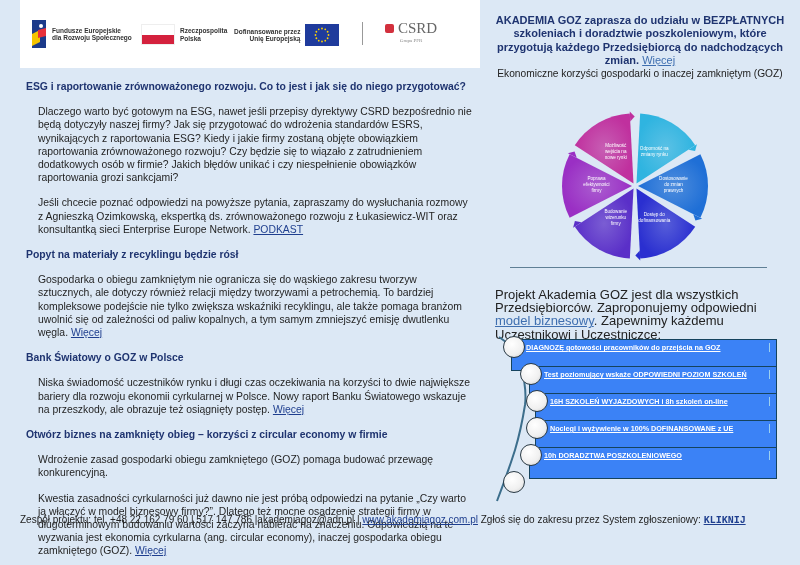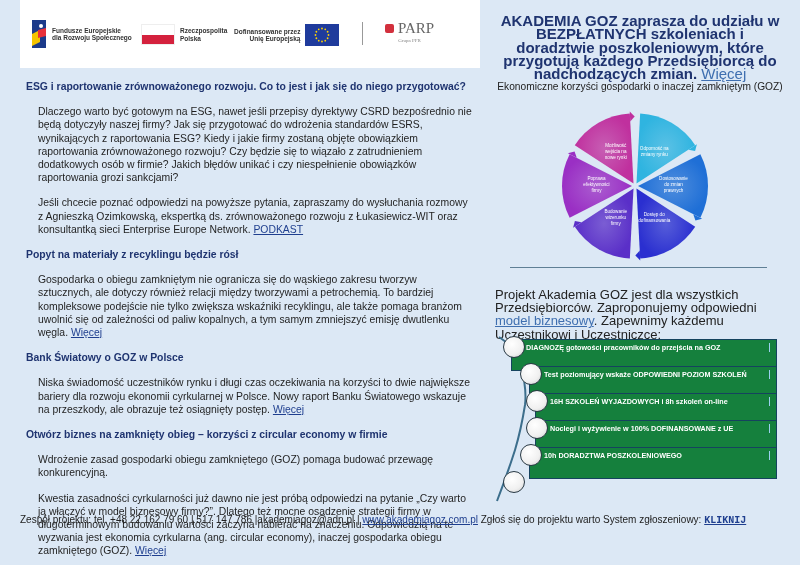--- a/index.html
+++ b/index.html
@@ -33,31 +33,31 @@
   .parp-icon { width: 9px; height: 9px; background: #d2303d; border-radius: 2px; margin-right: 4px; }
   .parp-sub { font-size: 5px; color: #888; font-family: "Liberation Serif", serif; margin-top: 1px; }
 
   .left { position: absolute; left: 26px; top: 80px; width: 460px; font-size: 10.4px; line-height: 13.2px; }
   .left h3 { margin: 0; font-size: 10.4px; color: #1f3470; font-weight: bold; }
   .left p { margin: 12px; }
   .sec { margin-bottom: 9px; }
   .sec-gap { margin-top: 8px; }
 
   .right { position: absolute; left: 495px; top: 14px; width: 290px; }
-  .promo { text-align: center; font-size: 15px; line-height: 13.3px; color: #1f3470; font-weight: bold; }
+  .promo { text-align: center; font-size: 11px; line-height: 13.3px; color: #1f3470; font-weight: bold; }
   .promo a { font-weight: normal; color: #3f6fb0; }
   .wheel-title { text-align: center; font-size: 10.2px; line-height: 13px; color: #222; }
   .wheel { position: absolute; left: 60px; top: 97px; }
   .divider { position: absolute; left: 15px; top: 253px; width: 257px; height: 1px; background: #5f7f95; }
   .project { position: absolute; left: 0; top: 274px; width: 300px; font-size: 13px; line-height: 13.2px; color: #222; }
   .project a { color: #3f6fb0; }
 
   .steps { position: absolute; left: 0; top: 321px; width: 290px; height: 170px; }
-  .step { position: absolute; height: 32px; background: #15803d; border: 1px solid #15435e; box-sizing: border-box;
-          color: #fff; font-size: 7.2px; font-weight: bold; line-height: 15px; white-space: nowrap; }
+  .step { position: absolute; height: 32px; background: #3b82f6; border: 1px solid #15435e; box-sizing: border-box;
+          color: #fff; font-size: 7.2px; font-weight: bold; line-height: 15px; white-space: nowrap; text-decoration: underline; }
   .step .cap { position: absolute; right: 4px; top: 3px; width: 2px; height: 9px; border-left: 1px solid #9cd0ee; }
   .bubble { position: absolute; width: 22px; height: 22px; border-radius: 50%;
             background: radial-gradient(circle at 40% 35%, #ffffff 0%, #f0f0f0 60%, #c9c9c9 100%);
             border: 1.5px solid #2a3a45; box-sizing: border-box; }
   .spine { position: absolute; left: 0; top: 0; }
 
   .footer { position: absolute; left: 20px; top: 514px; font-size: 10px; color: #222; white-space: nowrap; }
   .footer a { color: #1f3f8f; }
   .footer b a { font-weight: bold; font-family: Liberation Mono, monospace; }
 </style>
@@ -108,21 +108,21 @@
           <circle cx="17" cy="4.5" r="0.9" fill="#ffd200"></circle>
           <circle cx="20.25" cy="5.370834875401149" r="0.9" fill="#ffd200"></circle>
           <circle cx="22.62916512459885" cy="7.749999999999997" r="0.9" fill="#ffd200"></circle>
         </svg>
     </div>
   </div>
   <div class="sep"></div>
   <div class="parp">
     <div class="parp-title">
         <span class="parp-icon"></span>
-        <span>PARP</span>
+        <span>CSRD</span>
       </div>
     <div class="parp-sub">Grupa PFR</div>
   </div>
 </div>
 
 <div class="left">
   <div class="sec">
     <h3>ESG i raportowanie zrównoważonego rozwoju. Co to jest i jak się do niego przygotować?</h3>
     <p>Dlaczego warto być gotowym na ESG, nawet jeśli przepisy dyrektywy CSRD bezpośrednio nie będą dotyczyły naszej firmy? Jak się przygotować do wdrożenia standardów ESRS, wynikających z raportowania ESG? Kiedy i jakie firmy zostaną objęte obowiązkiem raportowania zrównoważonego rozwoju? Czy będzie się to wiązało z zatrudnieniem dodatkowych osób w firmie? Jakich błędów unikać i czy niespełnienie obowiązków raportowania grozi sankcjami?</p>
     <p class="sec-gap"><span>Jeśli chcecie poznać odpowiedzi na powyższe pytania, zapraszamy do wysłuchania rozmowy z Agnieszką Ozimkowską, ekspertką ds. zrównoważonego rozwoju z Łukasiewicz-WIT oraz konsultantką sieci Enterprise Europe Network. </span><a href="#">PODKAST</a></p>
@@ -218,14 +218,14 @@
     <div class="bubble" style="left:31px;top:82px;"></div>
 
     <div class="step" style="left:34px;top:112px;width:248px;"><span style="padding-left:14px">10h DORADZTWA POSZKOLENIOWEGO</span><span class="cap"></span></div>
     <div class="bubble" style="left:25px;top:109px;"></div>
 
     <div class="bubble" style="left:8px;top:136px;"></div>
   </div>
 </div>
 
 <div class="footer">
-  <span>Zespół projektu: tel. +48 22 162 79 60 | 517 147 786 |akademiagoz@adn.pl | </span><a href="#">www.akademiagoz.com.pl</a><span> Zgłoś się do projektu warto System zgłoszeniowy: </span><b><a href="#">KLIKNIJ</a></b>
+  <span>Zespół projektu: tel. +48 22 162 79 60 | 517 147 786 |akademiagoz@adn.pl | </span><a href="#">www.akademiagoz.com.pl</a><span> Zgłoś się do zakresu przez System zgłoszeniowy: </span><b><a href="#">KLIKNIJ</a></b>
 </div>
 
 </body></html>

